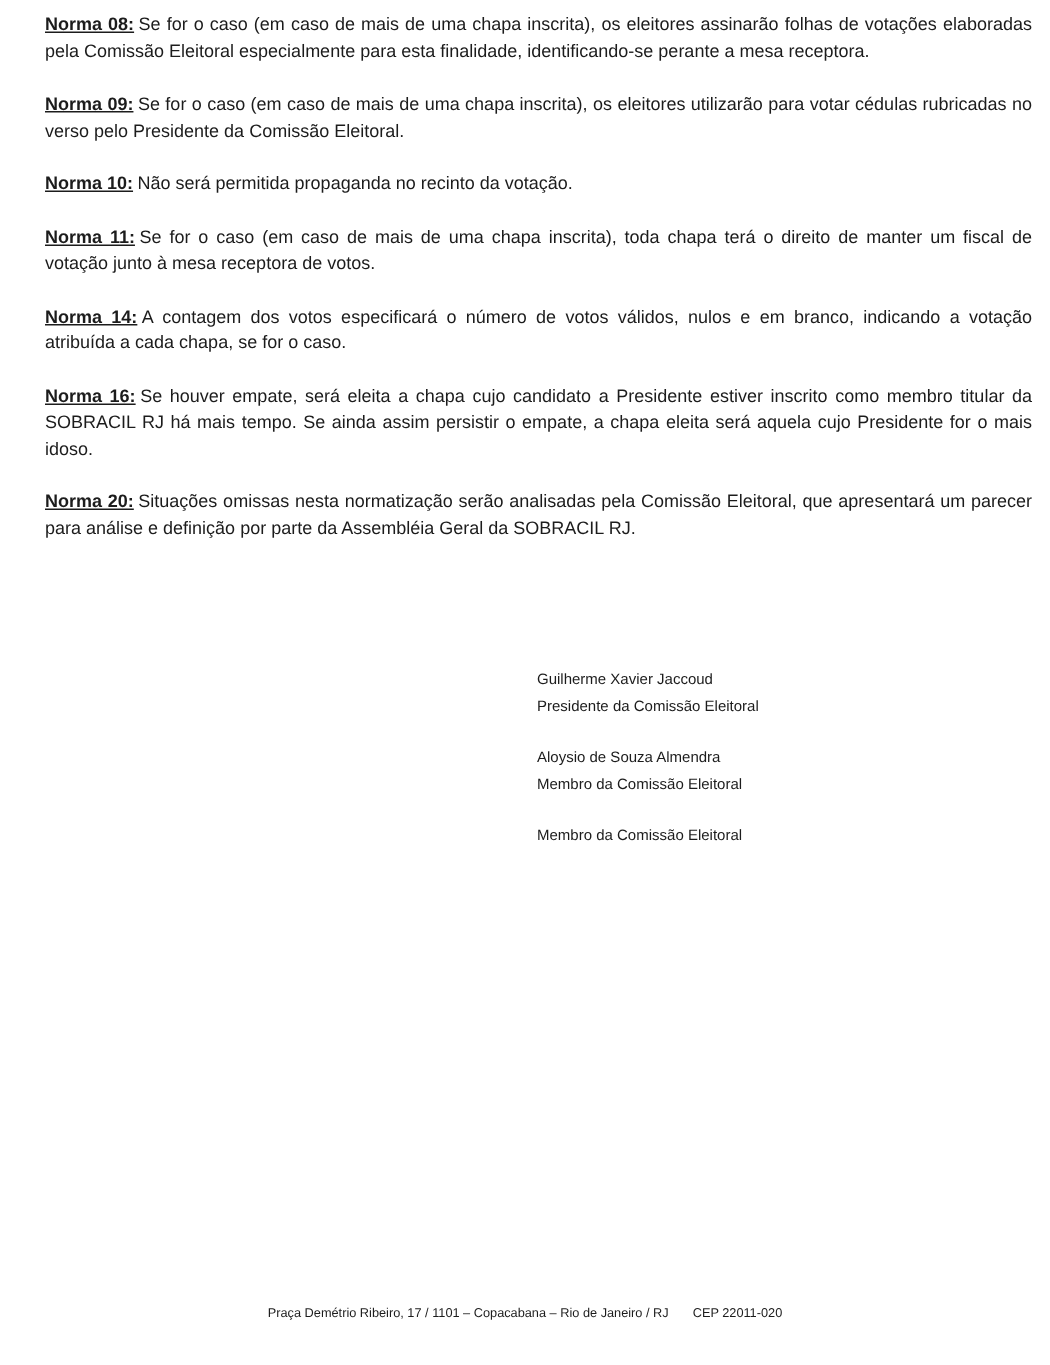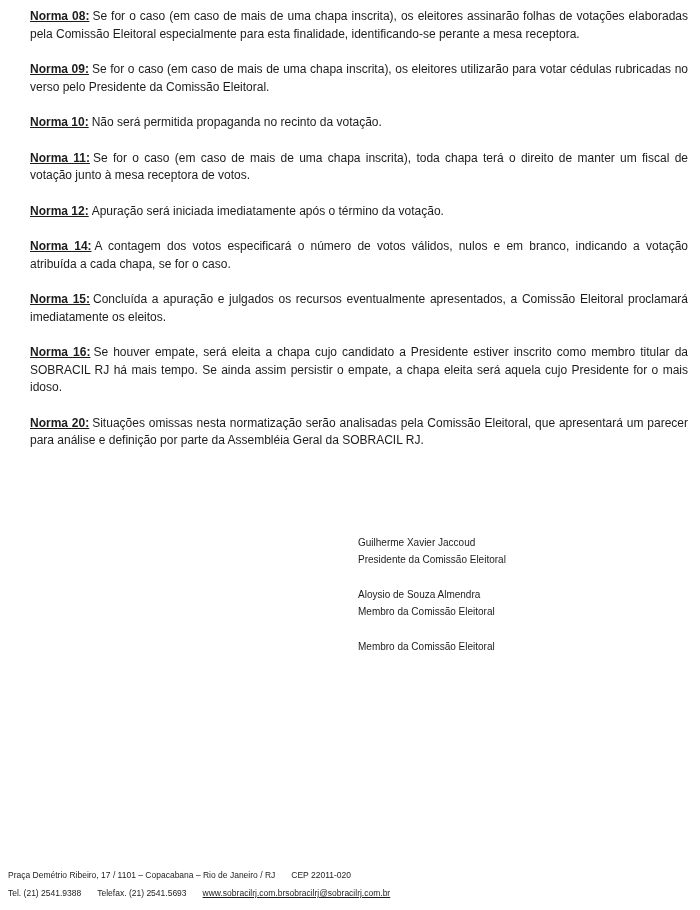--- a/index.html
+++ b/index.html
@@ -40,20 +40,21 @@
     margin-bottom: 17px;
   }
   .sig-name, .sig-role {
     display: block;
   }
   .footer {
     position: absolute;
     top: 866px;
     left: 0;
     width: 700px;
+    text-align: center;
     font-size: 8.5px;
     line-height: 18px;
     color: #1c1c1c;
   }
   .footer .seg {
     margin: 0 8px;
   }
   .footer .link {
     text-decoration: underline;
   }
@@ -64,26 +65,24 @@
 <div class="page-content">
 
   <p class="norm"><span class="norm-label">Norma 08:</span><span>Se for o caso (em caso de mais de uma chapa inscrita), os eleitores assinarão folhas de votações elaboradas pela Comissão Eleitoral especialmente para esta finalidade, identificando-se perante a mesa receptora.</span></p>
 
   <p class="norm"><span class="norm-label">Norma 09:</span><span>Se for o caso (em caso de mais de uma chapa inscrita), os eleitores utilizarão para votar cédulas rubricadas no verso pelo Presidente da Comissão Eleitoral.</span></p>
 
   <p class="norm"><span class="norm-label">Norma 10:</span><span>Não será permitida propaganda no recinto da votação.</span></p>
 
   <p class="norm"><span class="norm-label">Norma 11:</span><span>Se for o caso (em caso de mais de uma chapa inscrita), toda chapa terá o direito de manter um fiscal de votação junto à mesa receptora de votos.</span></p>
 
-  <p class="norm"><span class="norm-label">Norma 12:</span><span>Apuração será iniciada imediatamente após o término da votação.</span></p>
 
 
   <p class="norm"><span class="norm-label">Norma 14:</span><span>A contagem dos votos especificará o número de votos válidos, nulos e em branco, indicando a votação atribuída a cada chapa, se for o caso.</span></p>
 
-  <p class="norm"><span class="norm-label">Norma 15:</span><span>Concluída a apuração e julgados os recursos eventualmente apresentados, a Comissão Eleitoral proclamará imediatamente os eleitos.</span></p>
 
   <p class="norm"><span class="norm-label">Norma 16:</span><span>Se houver empate, será eleita a chapa cujo candidato a Presidente estiver inscrito como membro titular da SOBRACIL RJ há mais tempo. Se ainda assim persistir o empate, a chapa eleita será aquela cujo Presidente for o mais idoso.</span></p>
 
   <p class="norm"><span class="norm-label">Norma 20:</span><span>Situações omissas nesta normatização serão analisadas pela Comissão Eleitoral, que apresentará um parecer para análise e definição por parte da Assembléia Geral da SOBRACIL RJ.</span></p>
 
   <div class="signatures">
     <div class="sig-group">
       <span class="sig-name">Guilherme Xavier Jaccoud</span>
       <span class="sig-role">Presidente da Comissão Eleitoral</span>
     </div>
@@ -95,16 +94,13 @@
       <span class="sig-role">Membro da Comissão Eleitoral</span>
     </div>
   </div>
 
 </div>
 
 <div class="footer">
   <div>
     <span class="seg">Praça Demétrio Ribeiro, 17 / 1101 – Copacabana – Rio de Janeiro / RJ</span><span class="seg">CEP 22011-020</span>
   </div>
-  <div>
-    <span class="seg">Tel. (21) 2541.9388</span><span class="seg">Telefax. (21) 2541.5693</span><span class="seg link">www.sobracilrj.com.brsobracilrj@sobracilrj.com.br</span>
-  </div>
 </div>
 
 </body></html>

